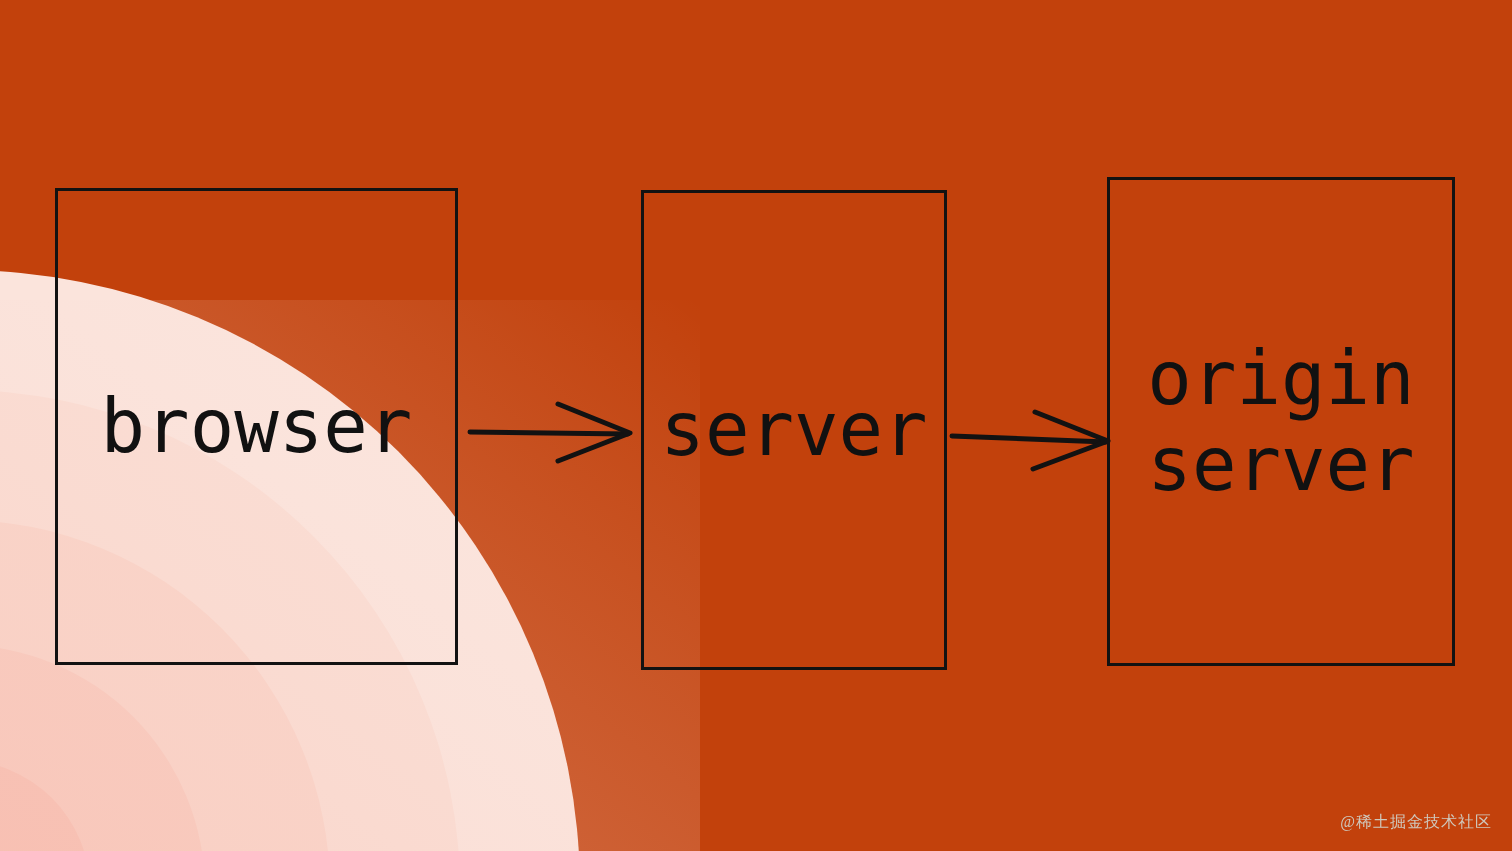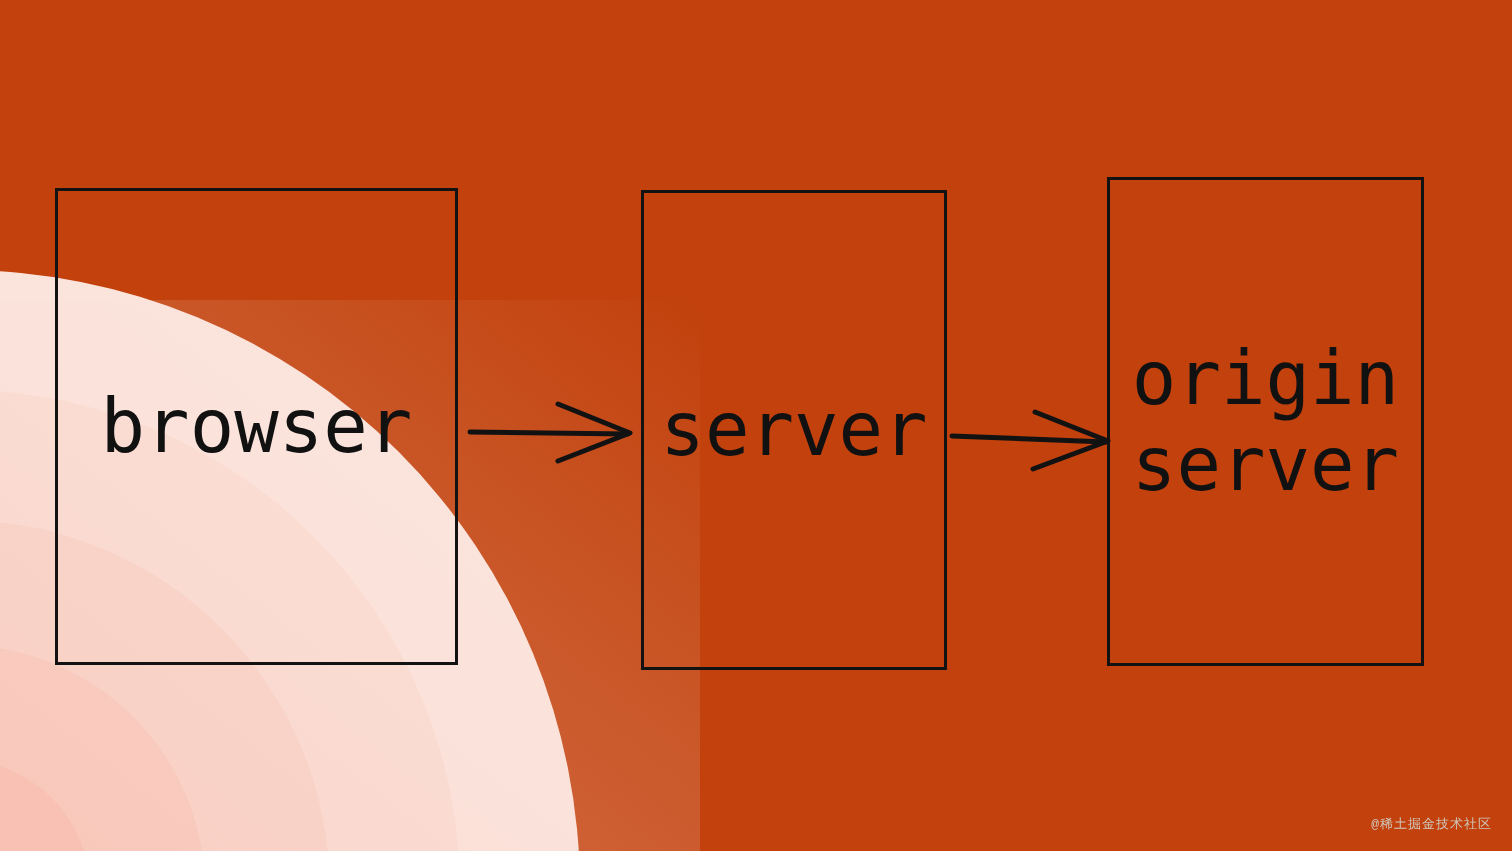--- a/index.html
+++ b/index.html
@@ -41,42 +41,42 @@
     font-family: "DejaVu Sans Mono", "Liberation Mono", monospace;
     font-weight: 400;
     line-height: 1.16;
     text-align: center;
     white-space: pre-line;
     letter-spacing: 0px;
   }
 
   #box-browser      { left: 55px;   top: 188px; width: 403px; height: 477px; }
   #box-proxy        { left: 641px;  top: 190px; width: 306px; height: 480px; }
-  #box-origin       { left: 1107px; top: 177px; width: 317px; height: 489px; }
+  #box-origin       { left: 1107px; top: 177px; width: 348px; height: 489px; }
 
   #label-browser { font-size: 74px; }
   #label-proxy   { font-size: 74px; }
   #label-origin  { font-size: 74px; }
 
   
   .arrow-svg {
     position: absolute;
     overflow: visible;
   }
   #arrow-1 { left: 462px; top: 398px; }
   #arrow-2 { left: 945px; top: 404px; }
 
   
   #watermark {
     position: absolute;
     right: 20px;
     bottom: 18px;
     color: #cfc8bd;
-    font-family: Liberation Mono, monospace;
-    font-size: 13px;
+    font-family: Liberation Serif, serif;
+    font-size: 16px;
     letter-spacing: 1px;
     white-space: nowrap;
     user-select: none;
   }
 </style>
 </head>
 <body>
 
 <div id="canvas">
 

